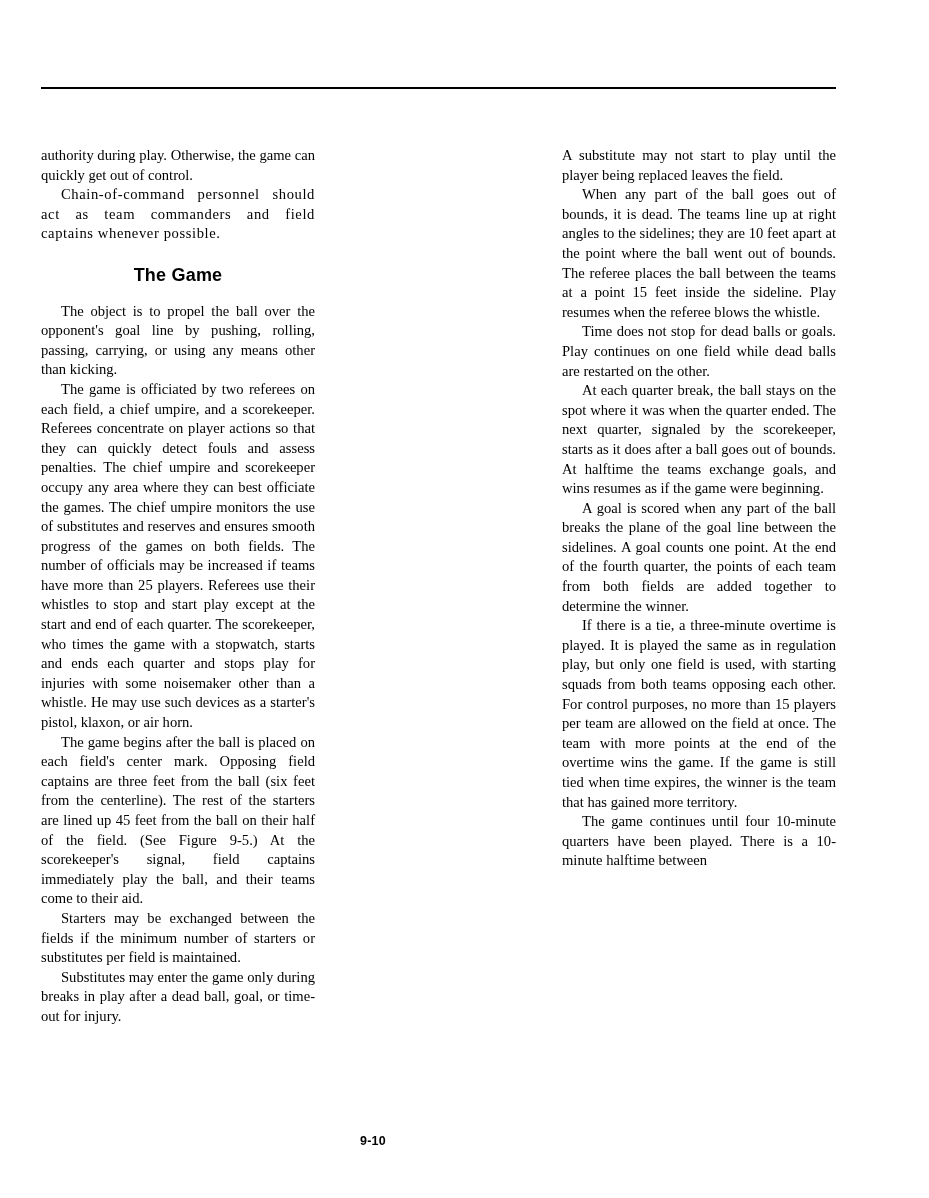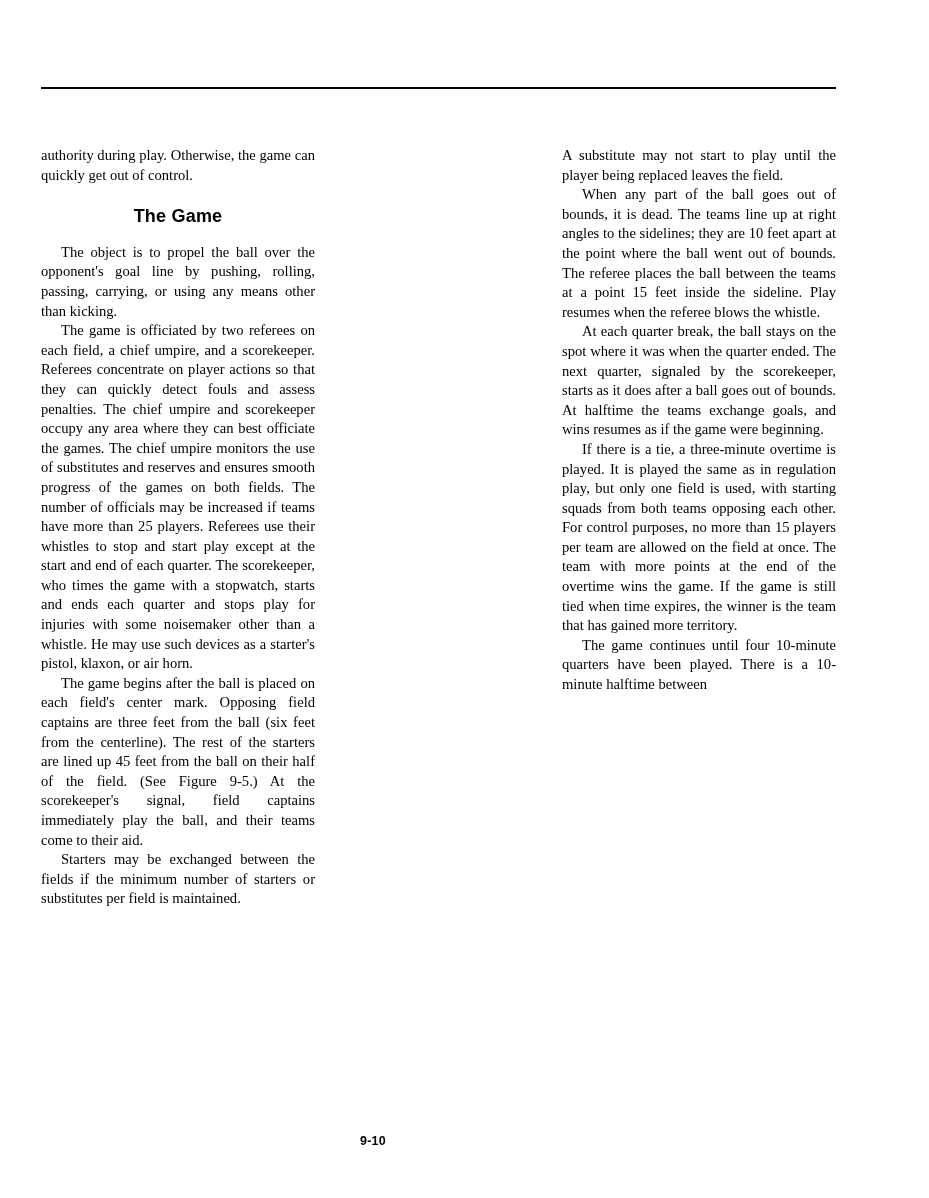--- a/index.html
+++ b/index.html
@@ -81,33 +81,37 @@
 <body>
 
 <div class="page">
 
   <div class="rule"></div>
 
   <div class="columns">
 
     <div class="col">
       <p class="noindent">authority during play. Otherwise, the game can quickly get out of control.</p>
+      <p class="spaced">Chain-of-command personnel should act as team commanders and field captains whenever possible.</p>
 
       <div class="heading">The Game</div>
 
       <p>The object is to propel the ball over the opponent's goal line by pushing, rolling, passing, carrying, or using any means other than kicking.</p>
       <p>The game is officiated by two referees on each field, a chief umpire, and a scorekeeper. Referees concentrate on player actions so that they can quickly detect fouls and assess penalties.   The chief umpire and scorekeeper occupy any area where they can best officiate the games. The chief umpire monitors the use of substitutes and reserves and ensures smooth progress of the games on both fields. The number of officials may be increased if teams have more than 25 players. Referees use their whistles to stop and start play except at the start and end of each quarter. The scorekeeper, who times the game with a stopwatch, starts and ends each quarter and stops play for injuries with some noisemaker other than a whistle. He may use such devices as a starter's pistol, klaxon, or air horn.</p>
       <p>The game begins after the ball is placed on each field's center mark. Opposing field captains are three feet from the ball (six feet from the centerline). The rest of the starters are lined up 45 feet from the ball on their half of the field. (See Figure 9-5.) At the scorekeeper's signal,   field captains immediately play the ball, and their teams come to their aid.</p>
       <p>Starters may be exchanged between the fields if the minimum number of starters or substitutes per field is maintained.</p>
+      <p>Substitutes may enter the game only during breaks in play after a dead ball, goal, or time-out for injury.</p>
     </div>
 
     <div class="col">
       <p class="noindent">A substitute may not start to play until the player being replaced leaves the field.</p>
       <p>When any part of the ball goes out of bounds, it is dead. The teams line up at right angles to the sidelines; they are 10 feet apart at the point where the ball went out of bounds. The referee places the ball between the teams at a point 15 feet inside the sideline. Play resumes when the referee blows the whistle.</p>
+      <p>Time does not stop for dead balls or goals.   Play continues on one field while dead balls are restarted on the other.</p>
       <p>At each quarter break, the ball stays on the spot where it was when the quarter ended. The next quarter, signaled by the scorekeeper, starts as it does after a ball goes out of bounds. At halftime the teams exchange goals, and wins resumes as if the game were beginning.</p>
+      <p>A goal is scored when any part of the ball breaks the plane of the goal line between the sidelines. A goal counts one point. At the end of the fourth quarter, the points of each team from both fields are added together to determine the winner.</p>
       <p>If there is a tie, a three-minute overtime is played. It is played the same as in regulation play, but only one field is used, with starting squads from both teams opposing each other. For control purposes, no more than 15 players per team are allowed on the field at once.   The team with more points at the end of the overtime wins the game. If the game is still tied when time expires, the winner is the team that has gained more territory.</p>
       <p>The game continues until four 10-minute quarters have been played. There is a 10-minute halftime between</p>
     </div>
 
   </div>
 
   <div class="folio">9-10</div>
 
 </div>
 

